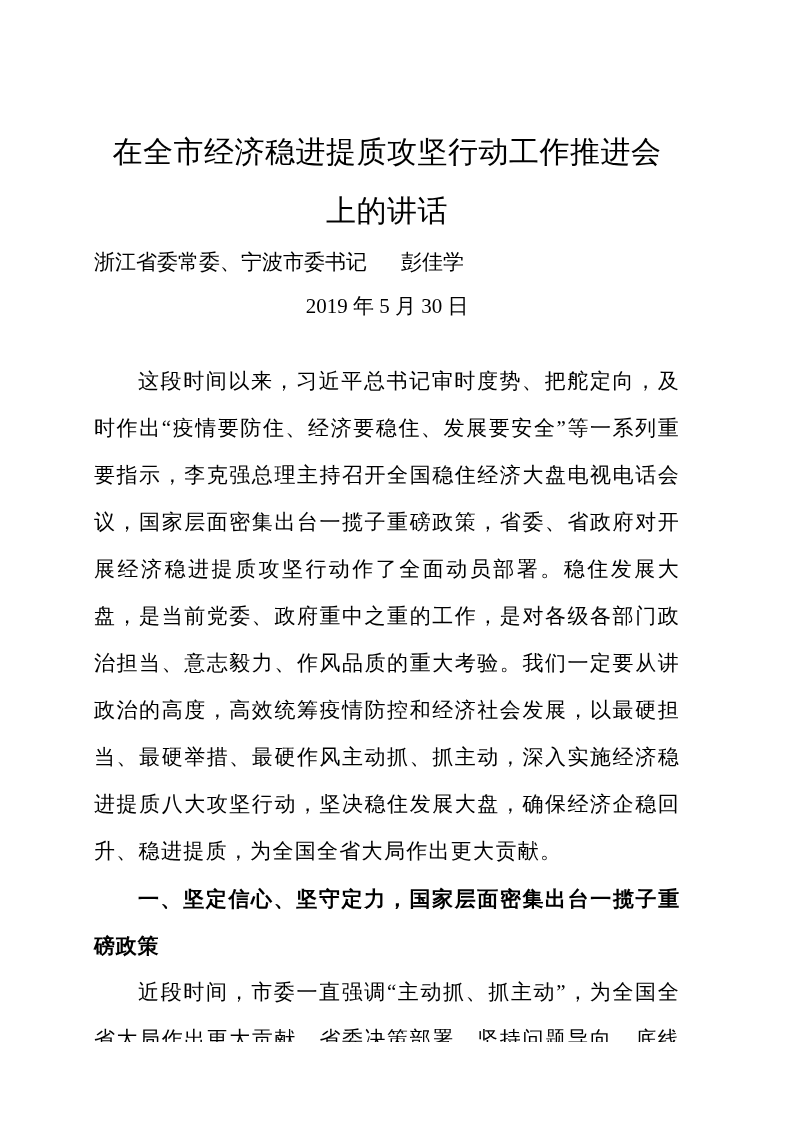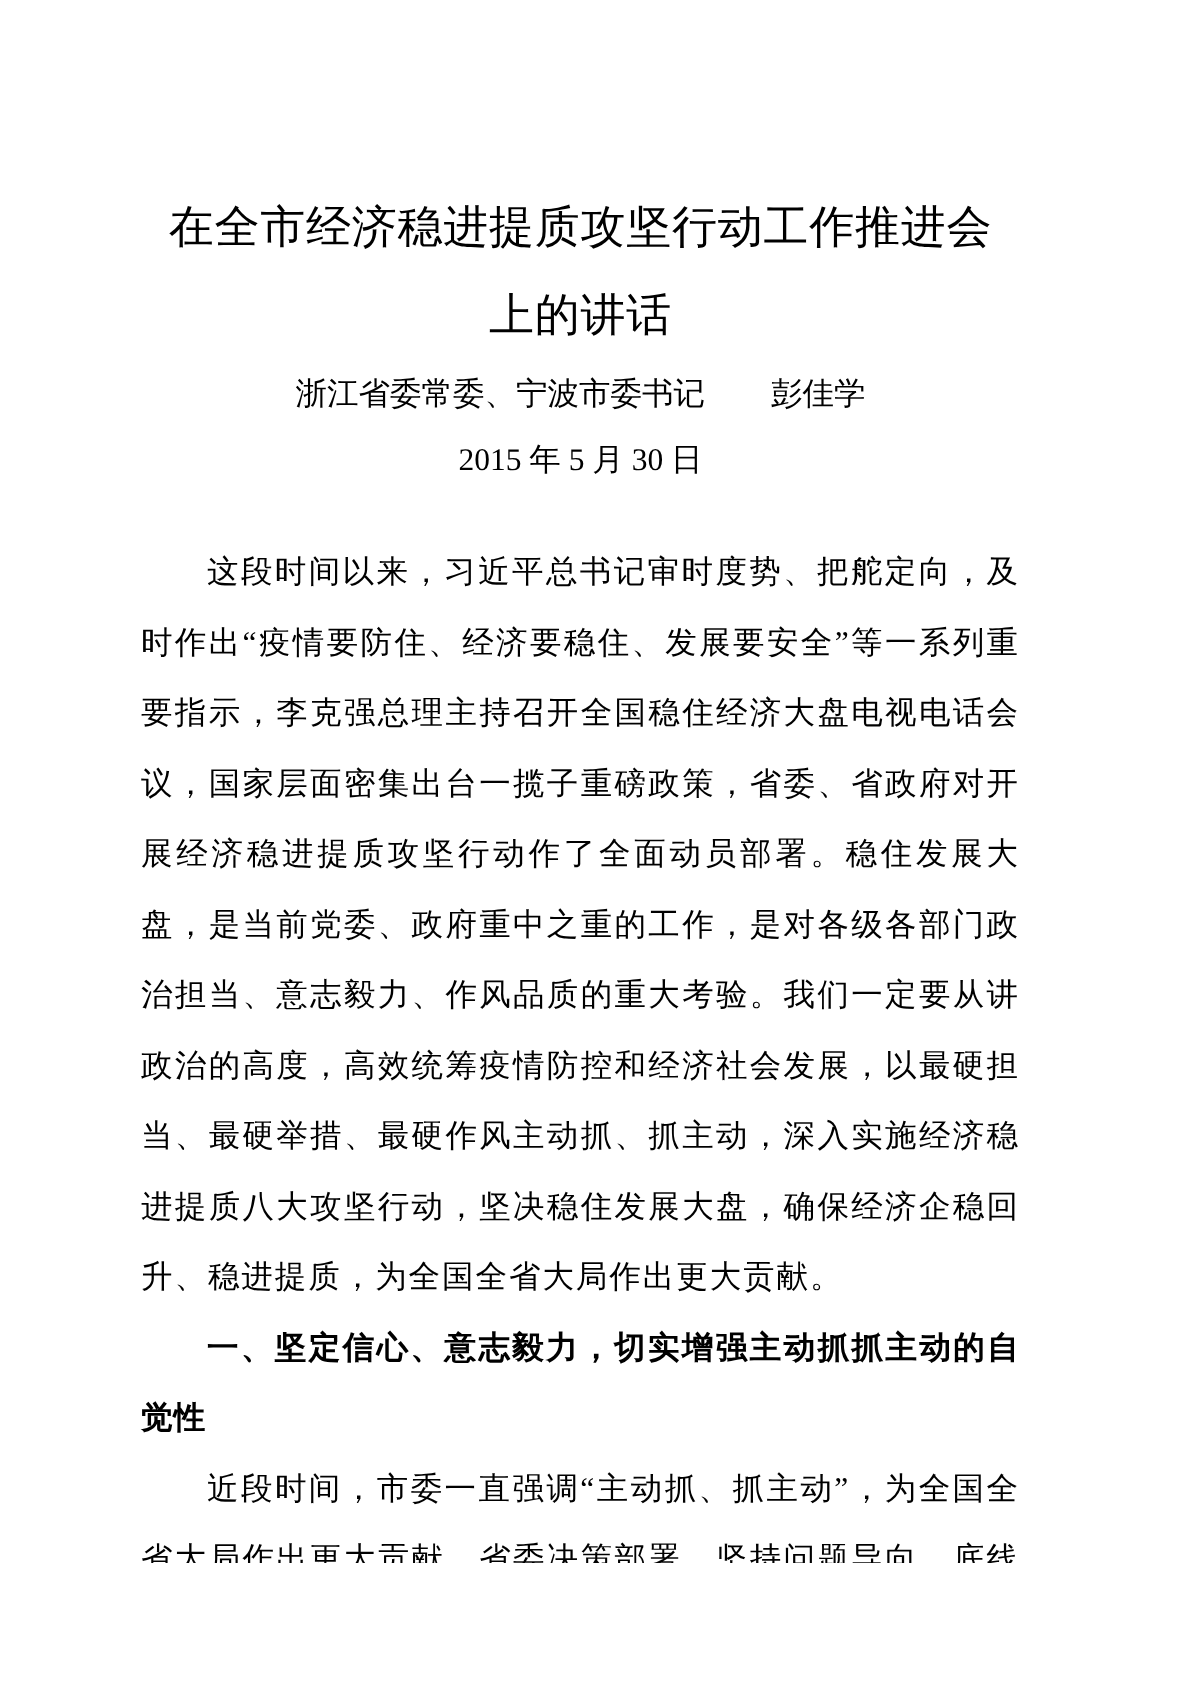--- a/index.html
+++ b/index.html
@@ -23,23 +23,23 @@
     margin: 122px auto 0 auto;
     max-width: 562px;
     text-align: center;
     font-size: 30px;
     line-height: 59px;
     font-weight: normal;
     letter-spacing: 0.5px;
   }
   .doc-byline {
     display: flex;
-    justify-content: center;
+    justify-content: flex-start;
     align-items: baseline;
-    gap: 44px;
+    gap: 34px;
     font-size: 21px;
     line-height: 44px;
     font-style: normal;
   }
   .doc-date {
     text-align: center;
     font-size: 21px;
     line-height: 44px;
   }
   .doc-body {
@@ -64,21 +64,21 @@
 
 <div class="page">
 
   <h1 class="doc-title">在全市经济稳进提质攻坚行动工作推进会上的讲话</h1>
 
   <div class="doc-byline">
     <span>浙江省委常委、宁波市委书记</span>
     <span>彭佳学</span>
   </div>
 
-  <div class="doc-date">2015 年 5 月 30 日</div>
+  <div class="doc-date">2019 年 5 月 30 日</div>
 
   <div class="doc-body">
     <p>这段时间以来，习近平总书记审时度势、把舵定向，及时作出“疫情要防住、经济要稳住、发展要安全”等一系列重要指示，李克强总理主持召开全国稳住经济大盘电视电话会议，国家层面密集出台一揽子重磅政策，省委、省政府对开展经济稳进提质攻坚行动作了全面动员部署。稳住发展大盘，是当前党委、政府重中之重的工作，是对各级各部门政治担当、意志毅力、作风品质的重大考验。我们一定要从讲政治的高度，高效统筹疫情防控和经济社会发展，以最硬担当、最硬举措、最硬作风主动抓、抓主动，深入实施经济稳进提质八大攻坚行动，坚决稳住发展大盘，确保经济企稳回升、稳进提质，为全国全省大局作出更大贡献。</p>
-    <p class="section-heading">一、坚定信心、意志毅力，切实增强主动抓抓主动的自觉性</p>
+    <p class="section-heading">一、坚定信心、坚守定力，国家层面密集出台一揽子重磅政策</p>
     <p>近段时间，市委一直强调“主动抓、抓主动”，为全国全省大局作出更大贡献、省委决策部署，坚持问题导向、底线思维提出来的。“主动抓”是战略考量，就是要弘扬习近平总书记反复强调的“历史主动精神”，增强应对风险挑战、历</p>
   </div>
 
 </div>
 
 </body></html>

